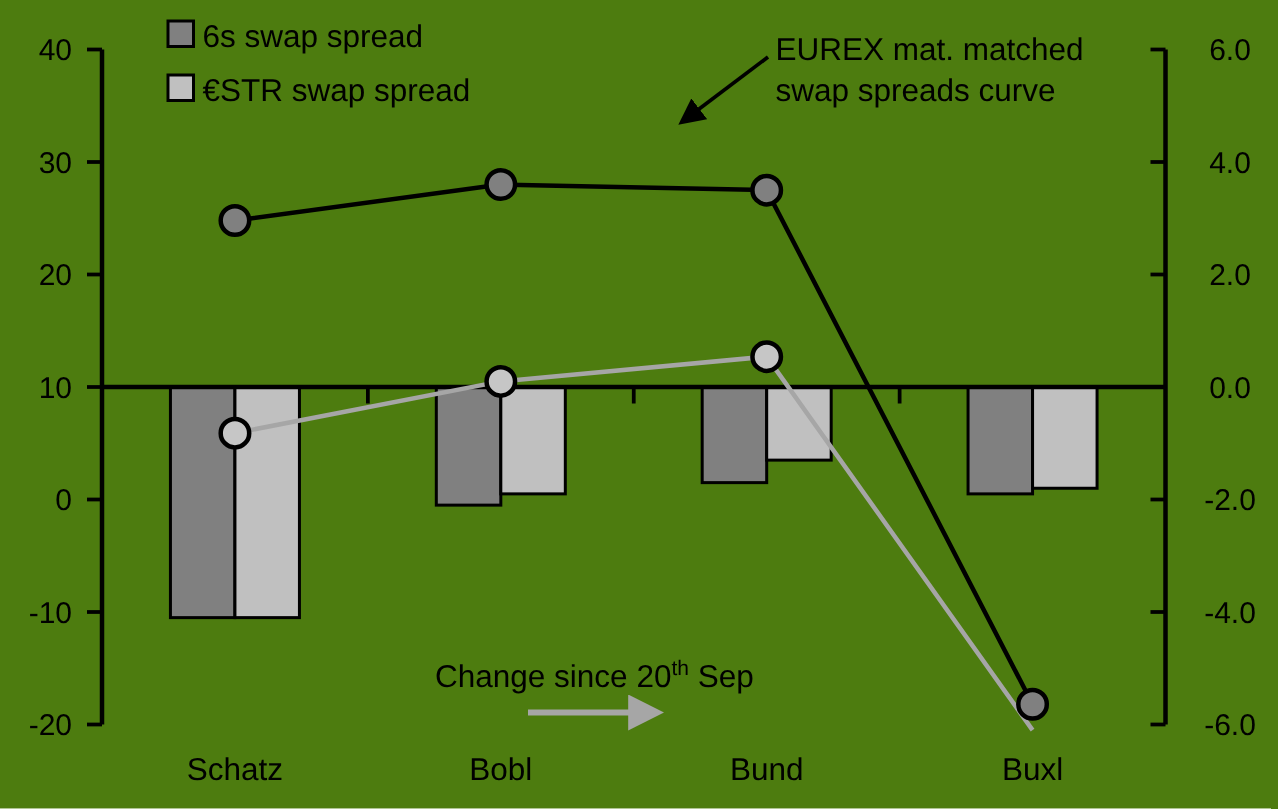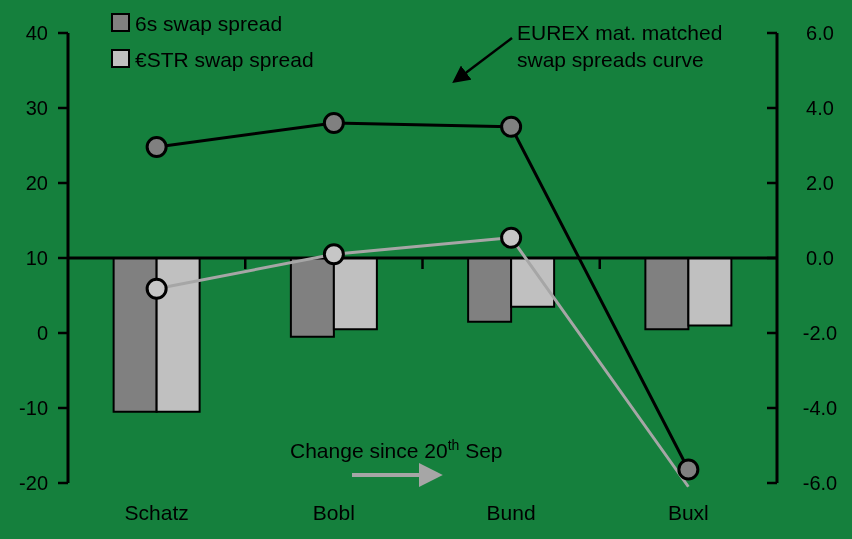--- a/index.html
+++ b/index.html
@@ -1,17 +1,17 @@
 <!DOCTYPE html>
 <html><head>
 <meta charset="utf-8">
 <style>
   html,body{margin:0;padding:0;background:#fff;}
   #stage{
-    position:relative;width:852px;height:539px;background:#15803d;
+    position:relative;width:852px;height:539px;background:#4d7c0f;
     font-family:"Liberation Sans", sans-serif;overflow:hidden;
   }
   svg text{font-family:"Liberation Sans", sans-serif;fill:#000;}
 </style>
 </head>
 <body>
 
 <div id="stage">
   <svg id="chart-svg" width="852" height="539" viewBox="0 0 852 539">
     <defs>

